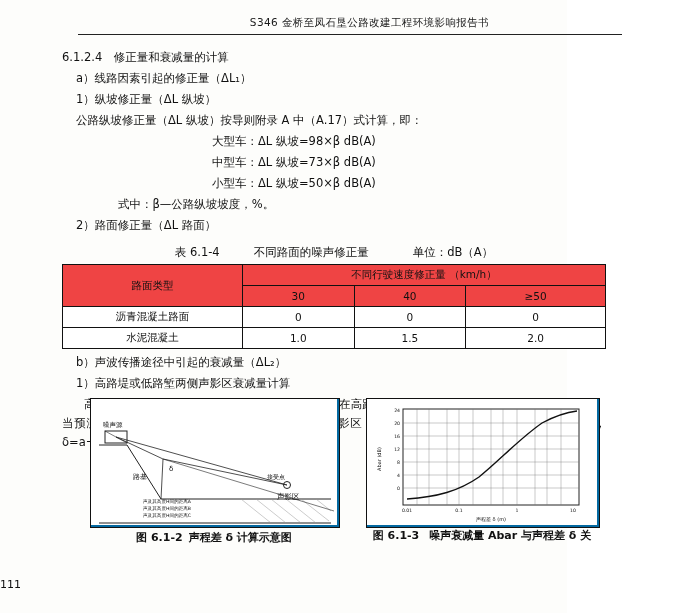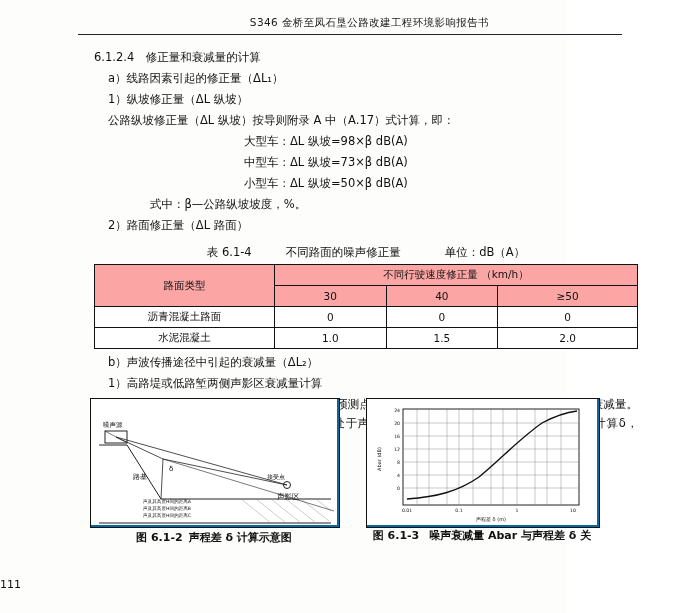--- a/index.html
+++ b/index.html
@@ -34,21 +34,21 @@
     position: absolute;
     right: 78px;
     top: 16px;
     font-size: 10.5px;
     letter-spacing: 0.4px;
     color: #1a1a1a;
     white-space: nowrap;
   }
   .content {
     position: absolute;
-    left: 94px;
+    left: 62px;
     top: 48px;
     width: 544px;
   }
   .para {
     font-size: 11.5px;
     line-height: 19px;
     color: #111;
     margin: 0 0 2px 0;
     white-space: nowrap;
   }
@@ -74,21 +74,21 @@
     font-size: 10.5px;
     background: #fff;
   }
   table.noise td, table.noise th {
     border: 1px solid #111;
     text-align: center;
     padding: 3px 2px;
     font-weight: normal;
     height: 14px;
   }
-  table.noise tr.shade td { background: #fca5a5; margin-left: 31px; }
+  table.noise tr.shade td { background: #ef4444; margin-left: 31px; }
   table.noise td.rowhead { width: 175px; }
 
   
   .figwrap {
     position: absolute;
     left: 78px;
     top: 398px;
     width: 544px;
     height: 170px;
   }

